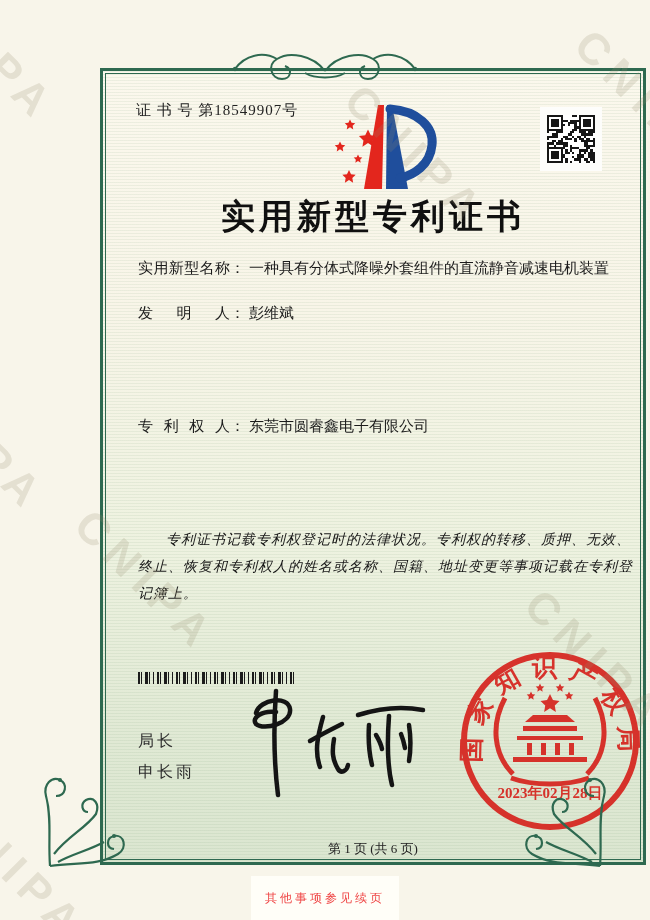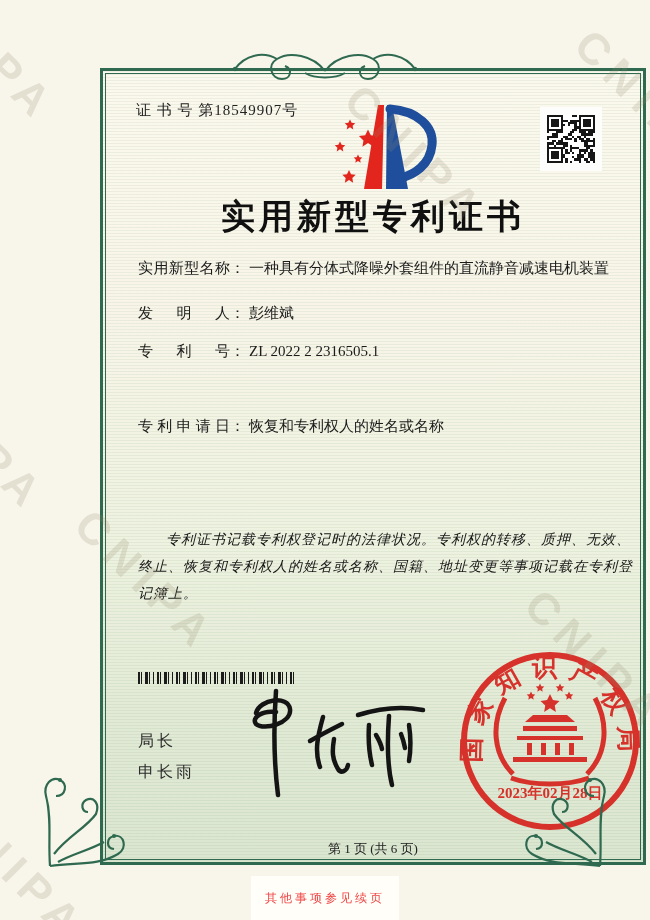--- a/index.html
+++ b/index.html
@@ -248,25 +248,22 @@
     </div>
 
     <div class="title">实用新型专利证书</div>
 
     <div class="row r2">
       <span class="lbl">发明人</span><span class="colon">：</span><span class="val">彭维斌</span>
     </div>
     <div class="row r1">
       <span class="lbl">实用新型名称</span><span class="colon">：</span><span class="val">一种具有分体式降噪外套组件的直流静音减速电机装置</span>
     </div>
-    <div class="row r3">
-      <span class="lbl">专利号</span><span class="colon">：</span><span class="val">ZL 2022 2 2316505.1</span>
-    </div>
     <div class="row r5">
-      <span class="lbl">专利申请日</span><span class="colon">：</span><span class="val">恢复和专利权人的姓名或名称</span>
+      <span class="lbl">专利权人</span><span class="colon">：</span><span class="val">东莞市圆睿鑫电子有限公司</span>
     </div>
 
     <div class="paras">
       <p>专利证书记载专利权登记时的法律状况。专利权的转移、质押、无效、终止、恢复和专利权人的姓名或名称、国籍、地址变更等事项记载在专利登记簿上。</p>
     </div>
 
     <div class="barcode"></div>
 
     <div class="officer-title">局长</div>
     <div class="officer-name">申长雨</div>

